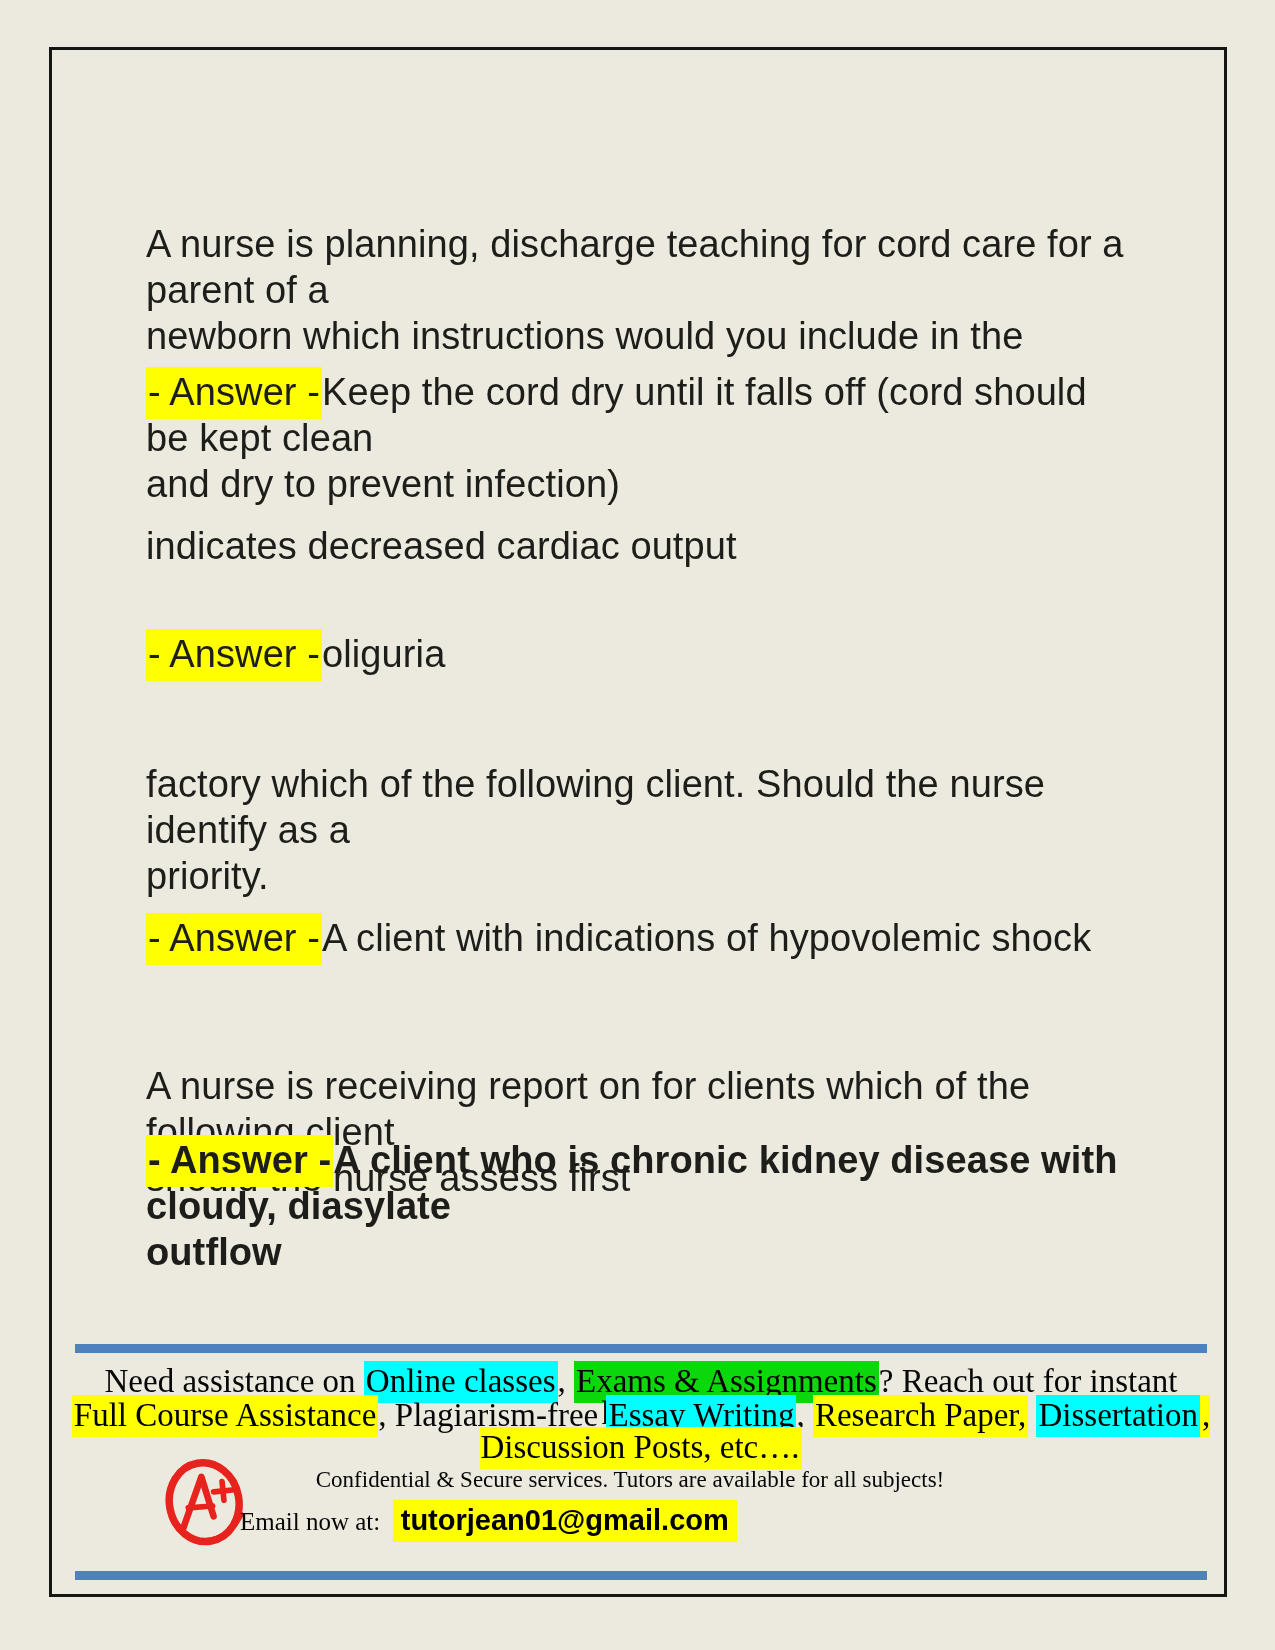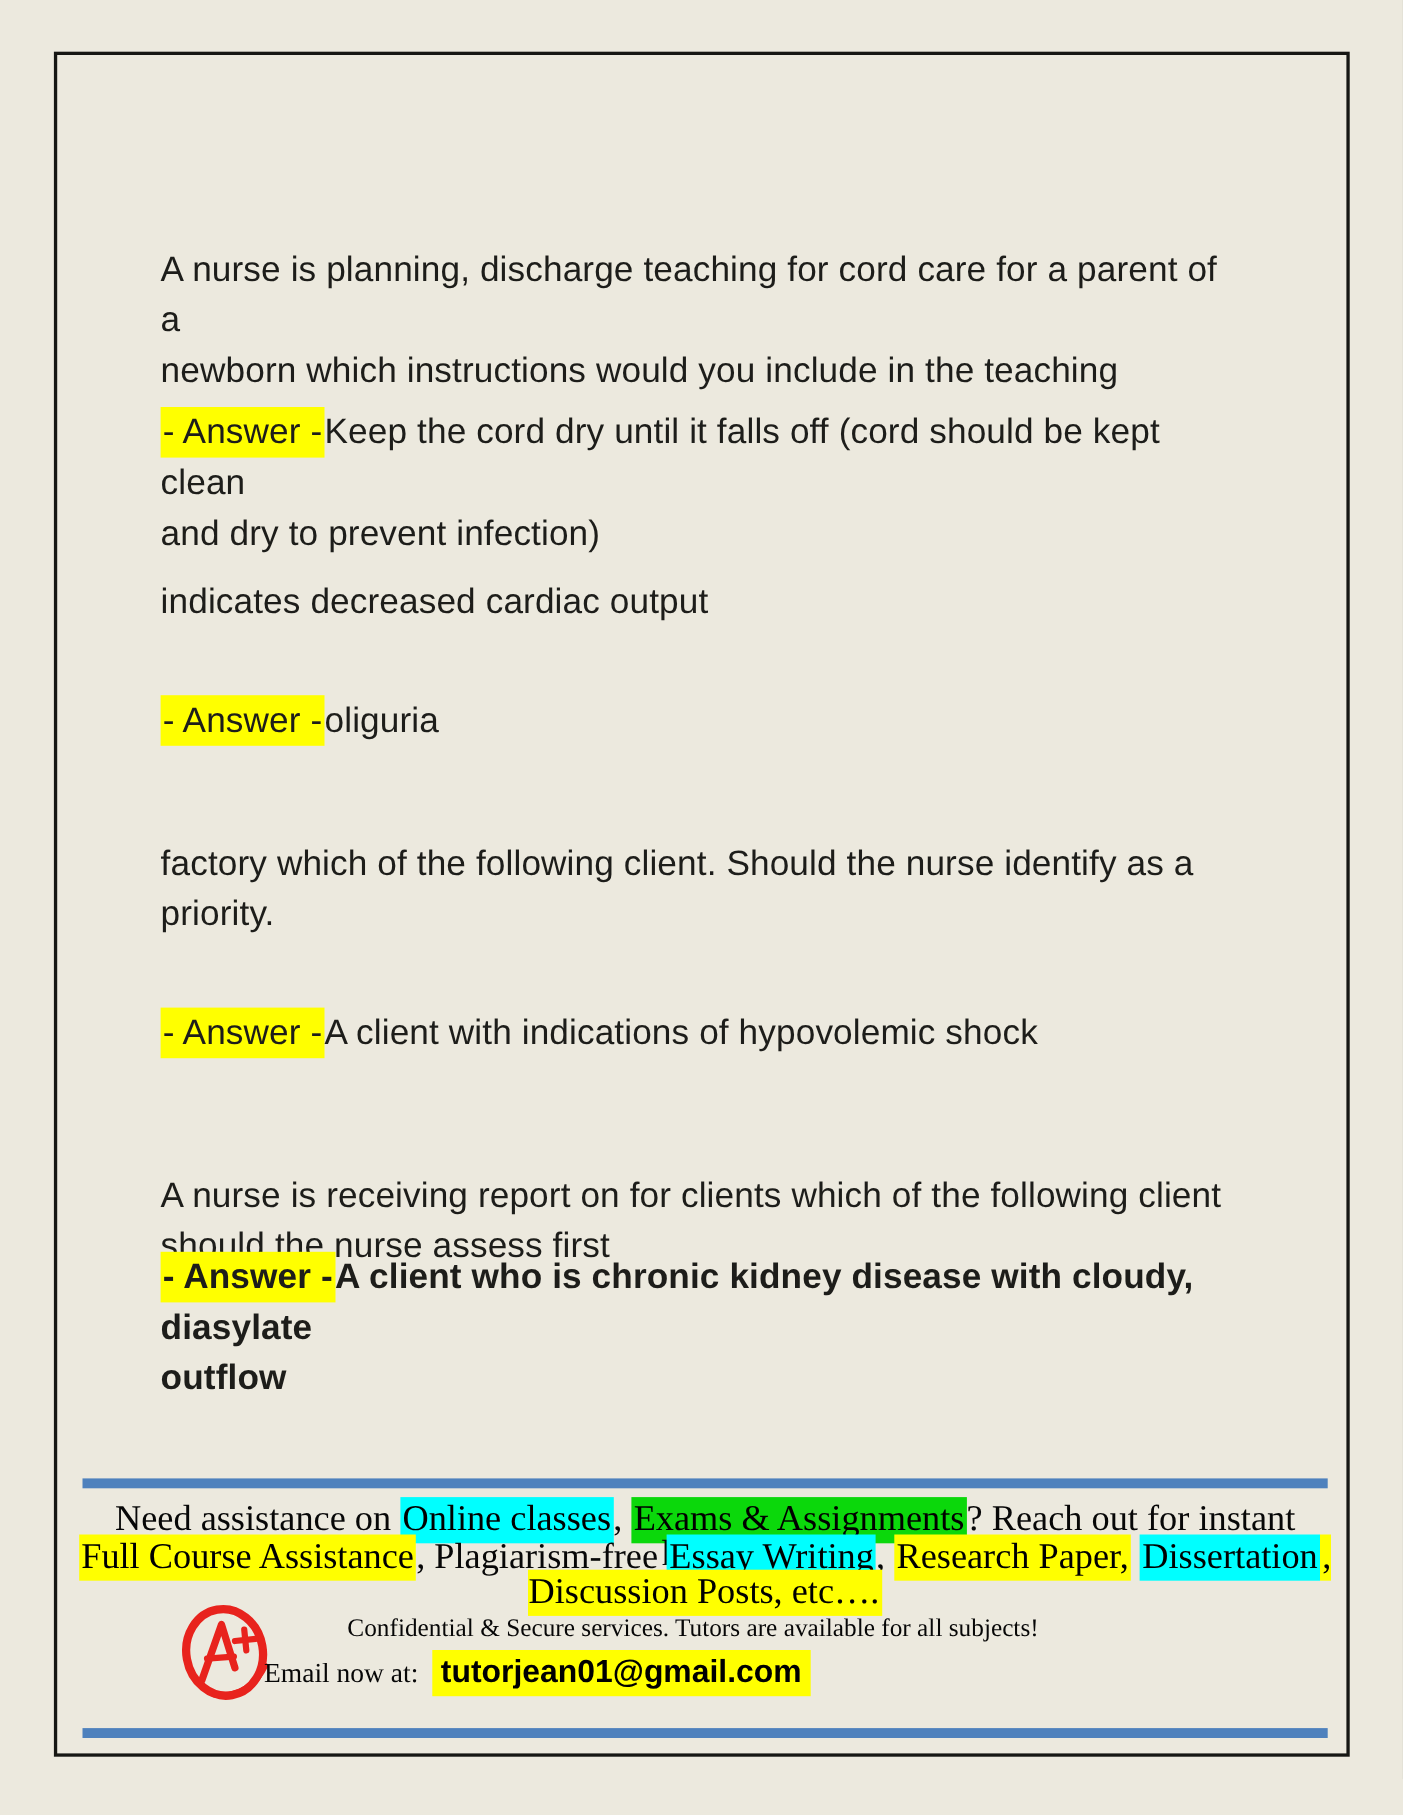--- a/index.html
+++ b/index.html
@@ -19,21 +19,21 @@
     width:1178px; height:1550px;
     border:3px solid #161613;
     box-sizing:border-box;
   }
 
   
   .para {
     position:absolute;
     left:146px;
     width:980px;
-    font-size:32px;
+    font-size:38px;
     line-height:46px;
     color:#1d1d1a;
     letter-spacing:0.1px;
   }
   .q1 { top:221px; }
   .a1 { top:333px;margin-top:36px; }
   .q2 { top:523px; }
   .a2 { top:631px; }
   .q3 { top:761px; }
   .a3 { top:915px; }

